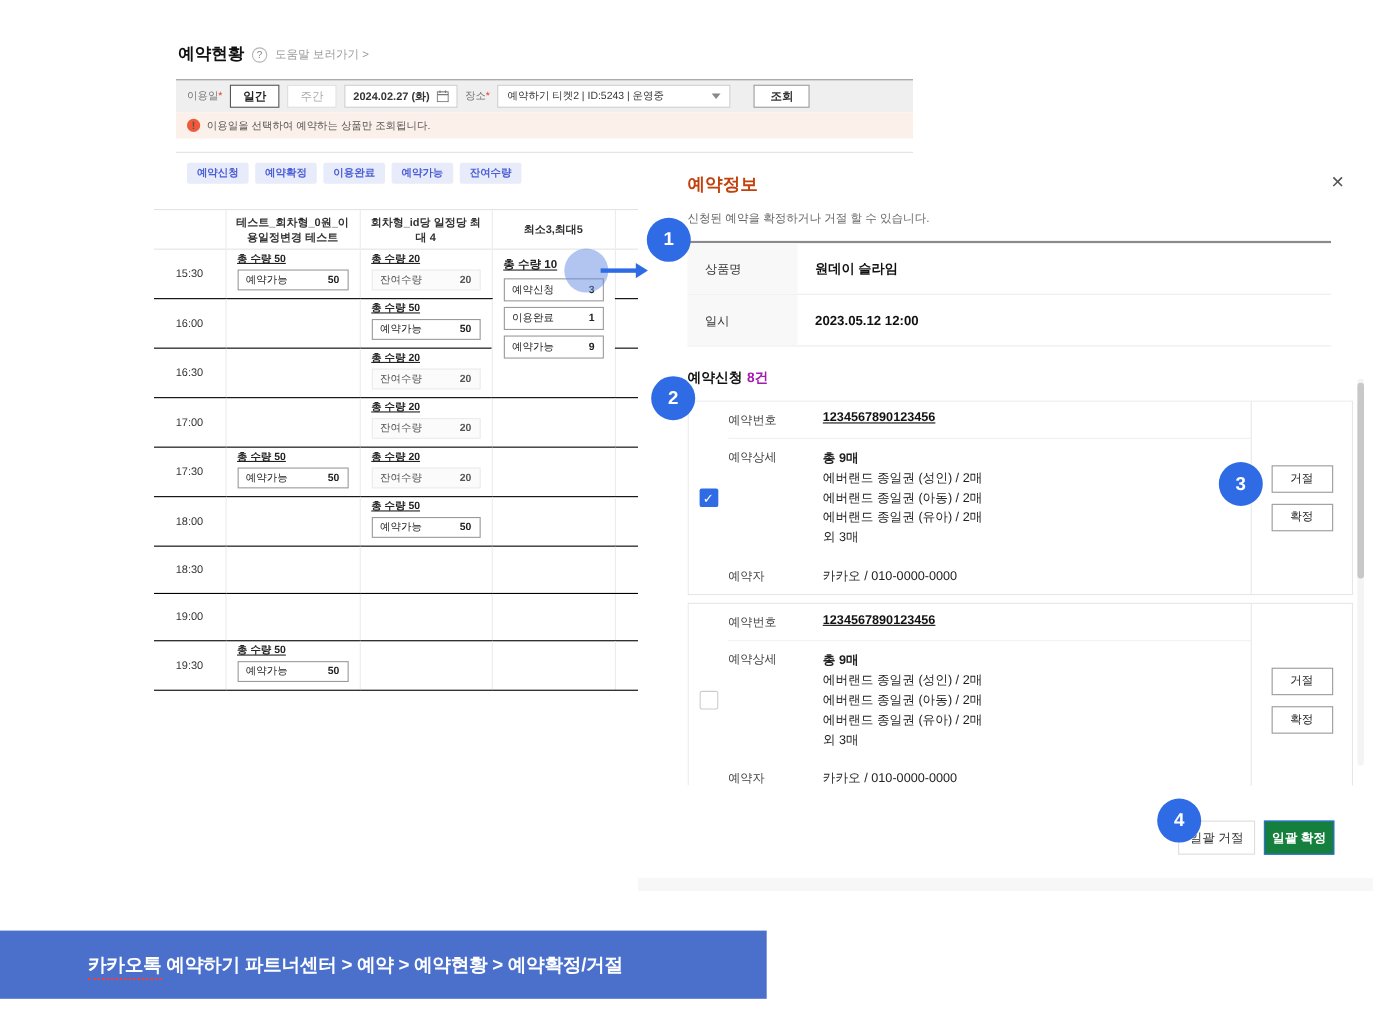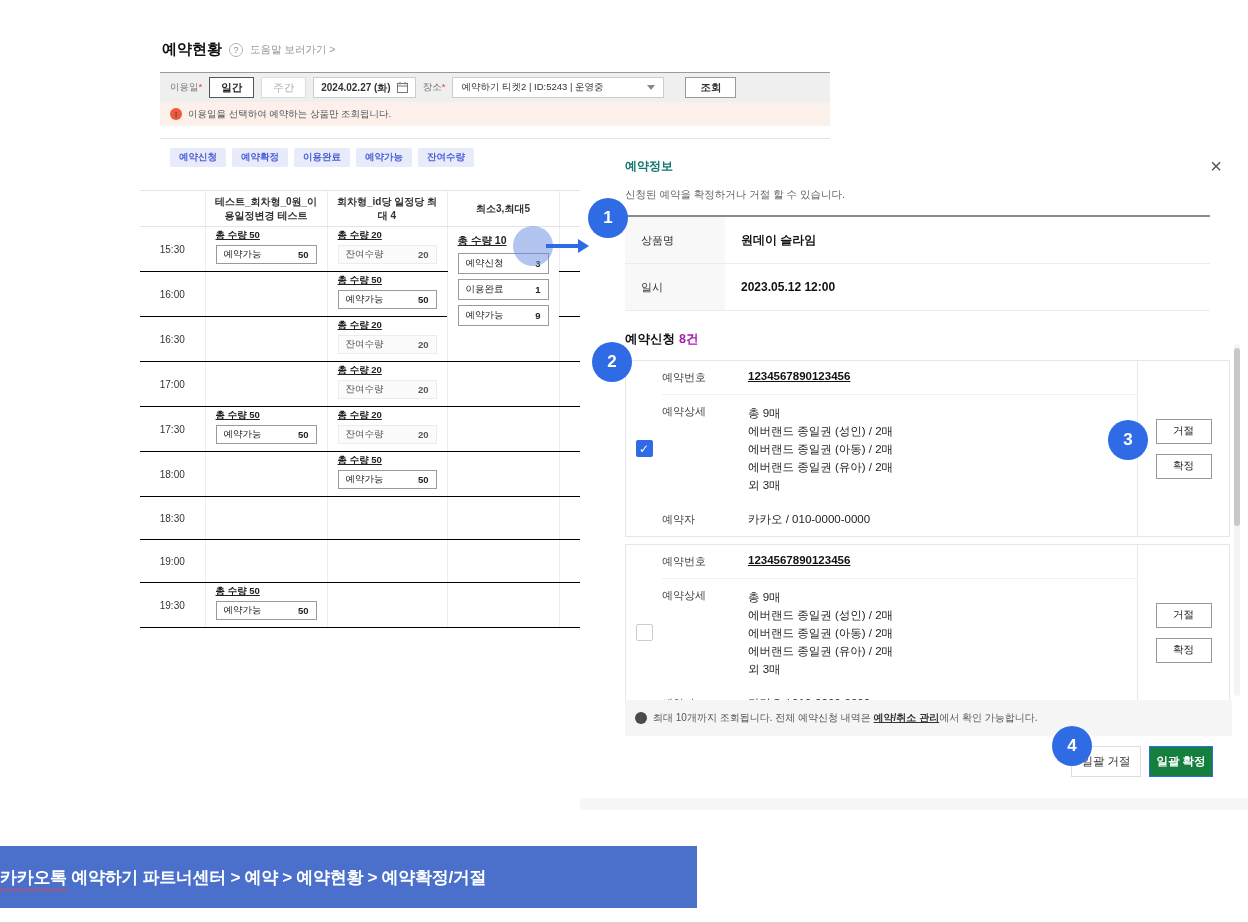--- a/index.html
+++ b/index.html
@@ -61,21 +61,21 @@
   .slot-box .cnt { font-weight:bold; }
   .slot-box.active { border:1px solid #9a9a9a; background:#fff; color:#222; }
   .slot-box.muted  { border:1px solid #ececec; background:#fbfbfb; color:#555; }
   td.tall .slot-box { height:21px; }
 
   
   .panel { position:absolute; left:580px; top:148px; width:668px; height:662px; background:#fff; z-index:5; }
   .panel-strip { position:absolute; left:0; bottom:0; width:100%; height:12px; background:#f7f7f7; }
   .panel-close { position:absolute; right:26px; top:8px; font-size:20px; color:#555; line-height:1; cursor:pointer; }
   .panel-inner { position:absolute; left:45px; top:0; width:587px; }
-  .panel-title { font-size:12px; font-weight:bold; color:#0f766e; margin-top:10px; }
+  .panel-title { font-size:16px; font-weight:bold; color:#c2410c; margin-top:10px; }
   .panel-sub { font-size:10.5px; color:#666; margin-top:13px; }
   .panel-divider { border-top:2px solid #8a8a8a; margin-top:13px; width:585px; }
   .info-table { width:585px; }
   .info-row { display:flex; height:47px; border-bottom:1px solid #ececec; }
   .info-label { width:100px; background:#f8f8f8; display:flex; align-items:center; padding-left:16px;
     font-size:11px; color:#333; }
   .info-value { flex:1; display:flex; align-items:center; padding-left:16px; font-size:12px; font-weight:bold; color:#111; }
   .list-head { margin-top:20px; font-size:12.5px; font-weight:bold; color:#111; }
   .list-head .cnt { color:#a21caf; margin-left:4px; }
   .cards { margin-top:12px; width:605px; height:350px; overflow:hidden; }
@@ -85,21 +85,21 @@
   .checkbox.checked { background:#2e6be5; color:#fff; font-size:12px; display:flex; align-items:center; justify-content:center; }
   .checkbox.checked::after { content:"✓"; }
   .checkbox.unchecked { background:#fff; border:1px solid #ccc; }
   .card-main { flex:1; }
   .card-row { display:flex; padding:9px 0; }
   .card-row.first { border-bottom:1px solid #f0f0f0; }
   .card-label { width:86px; font-size:11px; color:#444; flex:0 0 auto; }
   .card-value { font-size:11.5px; color:#222; }
   .resv-no { font-weight:bold; text-decoration:underline; color:#111; }
   .detail-lines div { line-height:18px; }
-  .detail-title { font-weight:normal; }
+  .detail-title { font-weight:bold; }
   .btn-col { width:92px; border-left:1px solid #e8e8e8; display:flex; flex-direction:column;
     align-items:center; justify-content:center; gap:10px; }
   .mini-btn { width:56px; height:25px; background:#fff; border:1px solid #999; font-size:10.5px; color:#222;
     display:flex; align-items:center; justify-content:center; }
   .scrollbar-track { position:absolute; left:654px; top:196px; width:6px; height:352px; background:#f4f4f4; border-radius:3px; }
   .scrollbar-thumb { position:absolute; left:654px; top:200px; width:6px; height:178px; background:#c8c8c8; border-radius:3px; }
   .panel-footer-notice { position:absolute; left:45px; top:552px; width:607px; height:36px; background:#f5f5f5;
     display:flex; align-items:center; gap:6px; padding:0 10px; }
   .dark-alert { width:12px; height:12px; border-radius:50%; background:#4a4a4a; color:#fff; font-size:9px;
     font-weight:bold; display:flex; align-items:center; justify-content:center; flex:0 0 auto; }
@@ -116,21 +116,21 @@
     font-size:17px; font-weight:bold; display:flex; align-items:center; justify-content:center; z-index:10; }
   .ann1{left:588px;top:198px}.ann2{left:592px;top:342px}.ann3{left:1108px;top:420px}.ann4{left:1052px;top:726px}
   .hl-circle { position:absolute; left:513px; top:226px; width:40px; height:40px; border-radius:50%;
     background:rgba(100,140,225,0.5); z-index:4; }
   .arrow-line { position:absolute; left:546px; top:244px; width:34px; height:4px; background:#2e6be5; z-index:6; }
   .arrow-head { position:absolute; left:578px; top:239px; width:0; height:0; z-index:6;
     border-top:7px solid transparent; border-bottom:7px solid transparent; border-left:11px solid #2e6be5; }
 
   
   .banner { position:absolute; left:0; top:846px; width:697px; height:62px; background:#4a70cc;
-    display:flex; align-items:center; z-index:8; }
+    display:flex; align-items:center; padding-left:80px; z-index:8; }
   .banner-text { color:#fff; font-size:17px; font-weight:bold; letter-spacing:-0.3px; }
   .banner-hl { border-bottom:2px dotted #ff3b30; padding-bottom:2px; }
 </style>
 </head>
 <body>
 
 <div class="page-header">
   <span class="page-title">예약현황</span>
   <span class="help-icon"></span>
   <span class="help-link">도움말 보러가기 &gt;</span>
@@ -403,24 +403,20 @@
           </div>
           <div class="btn-col">
             <span class="mini-btn">거절</span>
             <span class="mini-btn">확정</span>
           </div>
         </div>
       </div>
   </div>
   <div class="scrollbar-track"></div>
   <div class="scrollbar-thumb"></div>
-  <div class="panel-footer-notice">
-    <span class="dark-alert"></span>
-    <span><span>최대 10개까지 조회됩니다. 전체 예약신청 내역은 </span><span class="mng-link">예약/취소 관리</span><span>에서 확인 가능합니다.</span></span>
-  </div>
   <div class="panel-actions">
     <span class="big-btn btn-reject-all">일괄 거절</span>
     <span class="big-btn btn-confirm-all">일괄 확정</span>
   </div>
   <div class="panel-strip"></div>
 </div>
 
 <div class="ann ann1">1</div>
 <div class="ann ann2">2</div>
 <div class="ann ann3">3</div>

